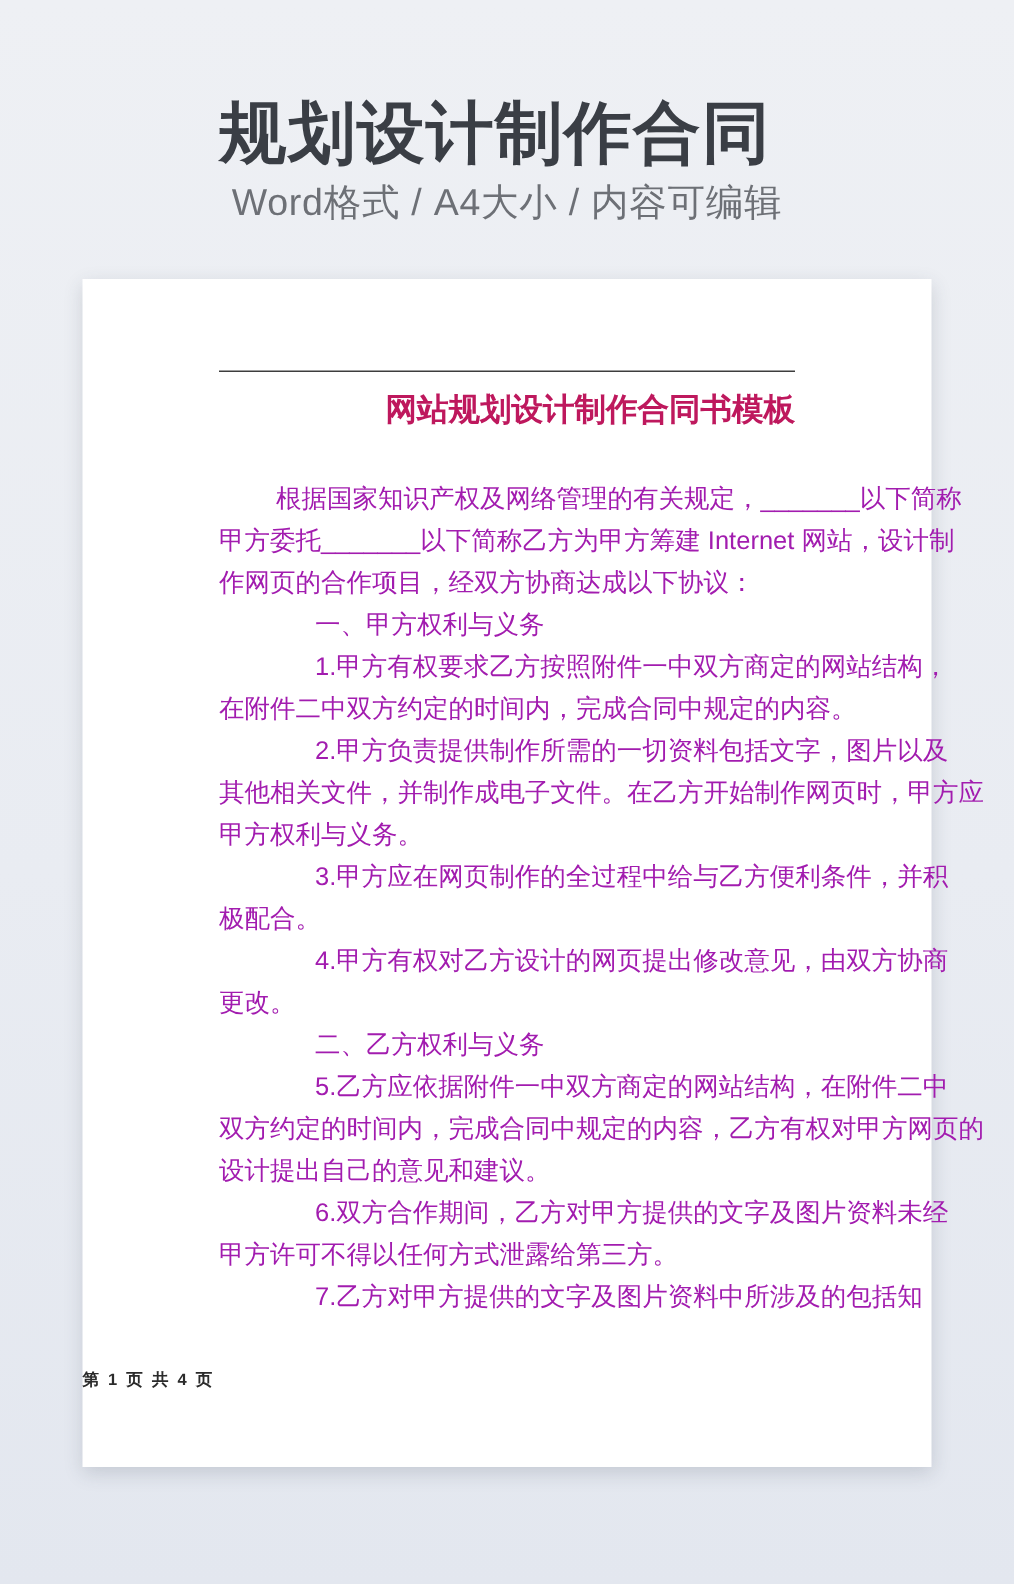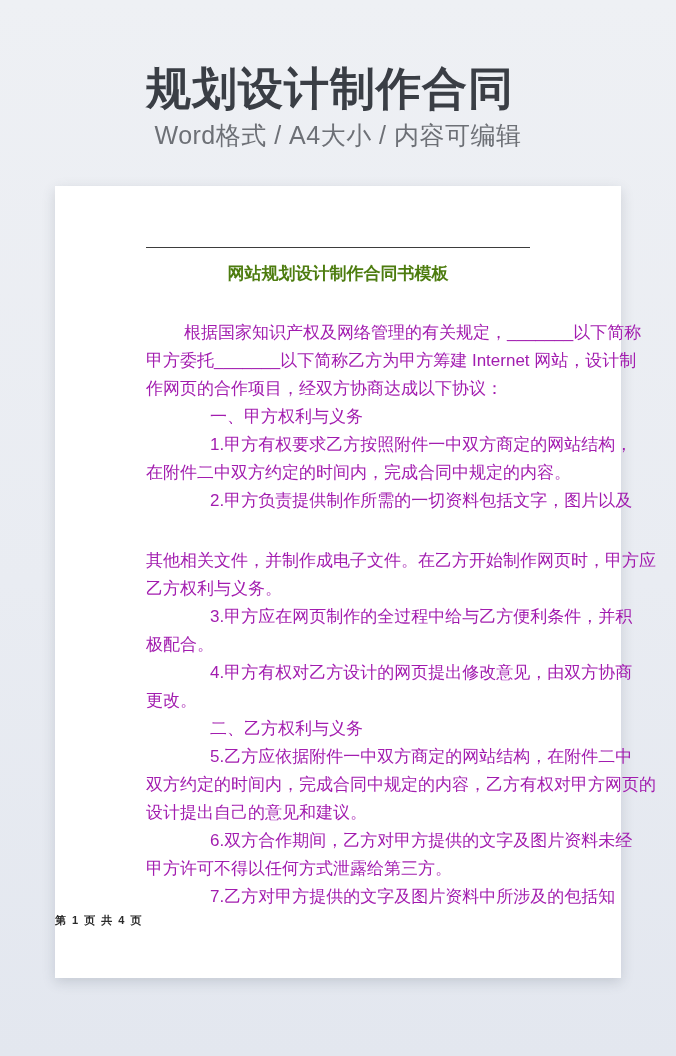--- a/index.html
+++ b/index.html
@@ -31,23 +31,23 @@
     background: #ffffff;
     box-shadow: 0 4px 12px rgba(55, 65, 85, 0.18);
   }
   .doc-content { margin: 0 91px; width: 384px; }
   .doc-rule {
     margin-top: 61px; height: 0;
     border-top: 1.5px solid #3d3d3d;
   }
   .doc-title {
     margin: 14px 0 0 0;
-    text-align: center;
-    font-size: 17px; line-height: 24px; font-weight: bold;
-    color: #4d7c0f;
+    text-align: right;
+    font-size: 21px; line-height: 24px; font-weight: bold;
+    color: #be185d;
   }
   .doc-body { margin-top: 33px; }
   .doc-line {
     font-size: 17px; line-height: 28px;
     color: #a21caf;
     white-space: nowrap;
     text-align: justify;
     text-align-last: justify;
   }
   .doc-line.para-end { text-align-last: left; }
@@ -73,22 +73,22 @@
       <div class="doc-rule"></div>
       <h2 class="doc-title">网站规划设计制作合同书模板</h2>
       <div class="doc-body" id="doc-body">
           <div class="doc-line" style="padding-left: 38px;">根据国家知识产权及网络管理的有关规定，_______以下简称</div>
           <div class="doc-line" style="padding-left: 0px;">甲方委托_______以下简称乙方为甲方筹建 Internet 网站，设计制</div>
           <div class="doc-line para-end" style="padding-left: 0px;">作网页的合作项目，经双方协商达成以下协议：</div>
           <div class="doc-line para-end" style="padding-left: 64px;">一、甲方权利与义务</div>
           <div class="doc-line" style="padding-left: 64px;">1.甲方有权要求乙方按照附件一中双方商定的网站结构，</div>
           <div class="doc-line para-end" style="padding-left: 0px;">在附件二中双方约定的时间内，完成合同中规定的内容。</div>
           <div class="doc-line" style="padding-left: 64px;">2.甲方负责提供制作所需的一切资料包括文字，图片以及</div>
-          <div class="doc-line" style="padding-left: 0px; margin-top: 32px;">其他相关文件，并制作成电子文件。在乙方开始制作网页时，甲方应</div>
-          <div class="doc-line para-end" style="padding-left: 0px;">乙方权利与义务。</div>
+          <div class="doc-line" style="padding-left: 0px;">其他相关文件，并制作成电子文件。在乙方开始制作网页时，甲方应</div>
+          <div class="doc-line para-end" style="padding-left: 0px;">甲方权利与义务。</div>
           <div class="doc-line" style="padding-left: 64px;">3.甲方应在网页制作的全过程中给与乙方便利条件，并积</div>
           <div class="doc-line para-end" style="padding-left: 0px;">极配合。</div>
           <div class="doc-line" style="padding-left: 64px;">4.甲方有权对乙方设计的网页提出修改意见，由双方协商</div>
           <div class="doc-line para-end" style="padding-left: 0px;">更改。</div>
           <div class="doc-line para-end" style="padding-left: 64px;">二、乙方权利与义务</div>
           <div class="doc-line" style="padding-left: 64px;">5.乙方应依据附件一中双方商定的网站结构，在附件二中</div>
           <div class="doc-line" style="padding-left: 0px;">双方约定的时间内，完成合同中规定的内容，乙方有权对甲方网页的</div>
           <div class="doc-line para-end" style="padding-left: 0px;">设计提出自己的意见和建议。</div>
           <div class="doc-line" style="padding-left: 64px;">6.双方合作期间，乙方对甲方提供的文字及图片资料未经</div>
           <div class="doc-line para-end" style="padding-left: 0px;">甲方许可不得以任何方式泄露给第三方。</div>

